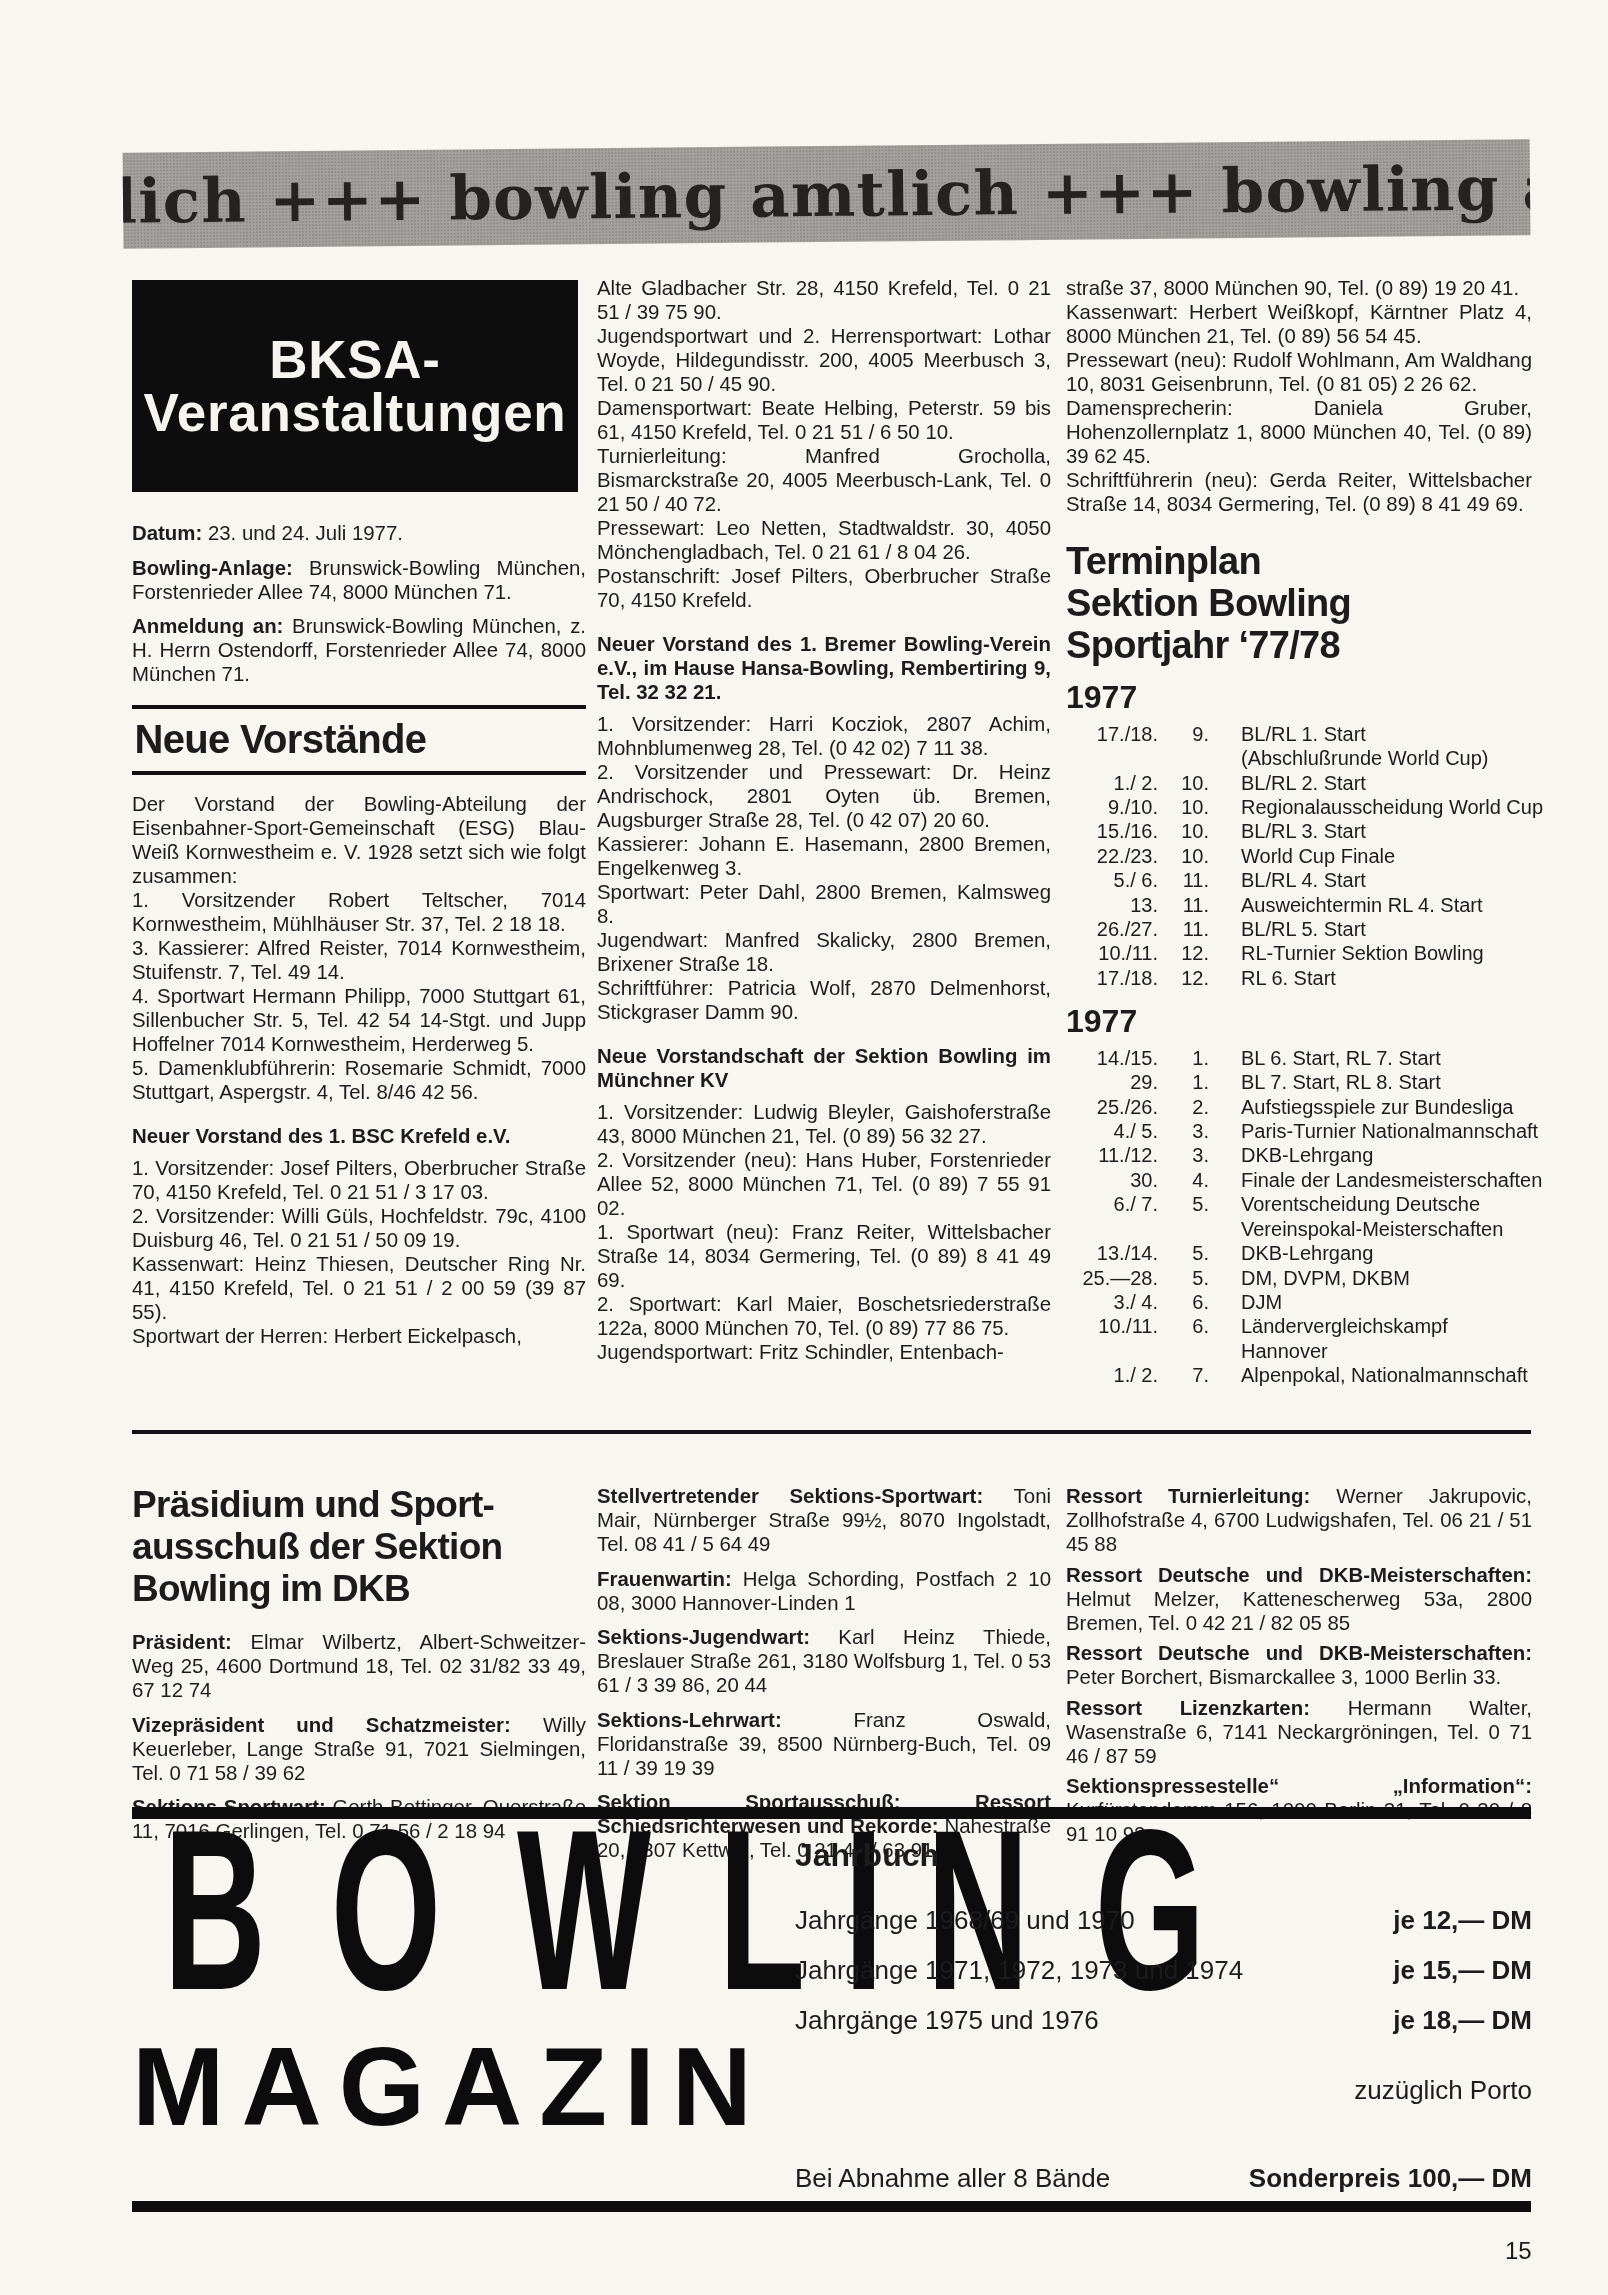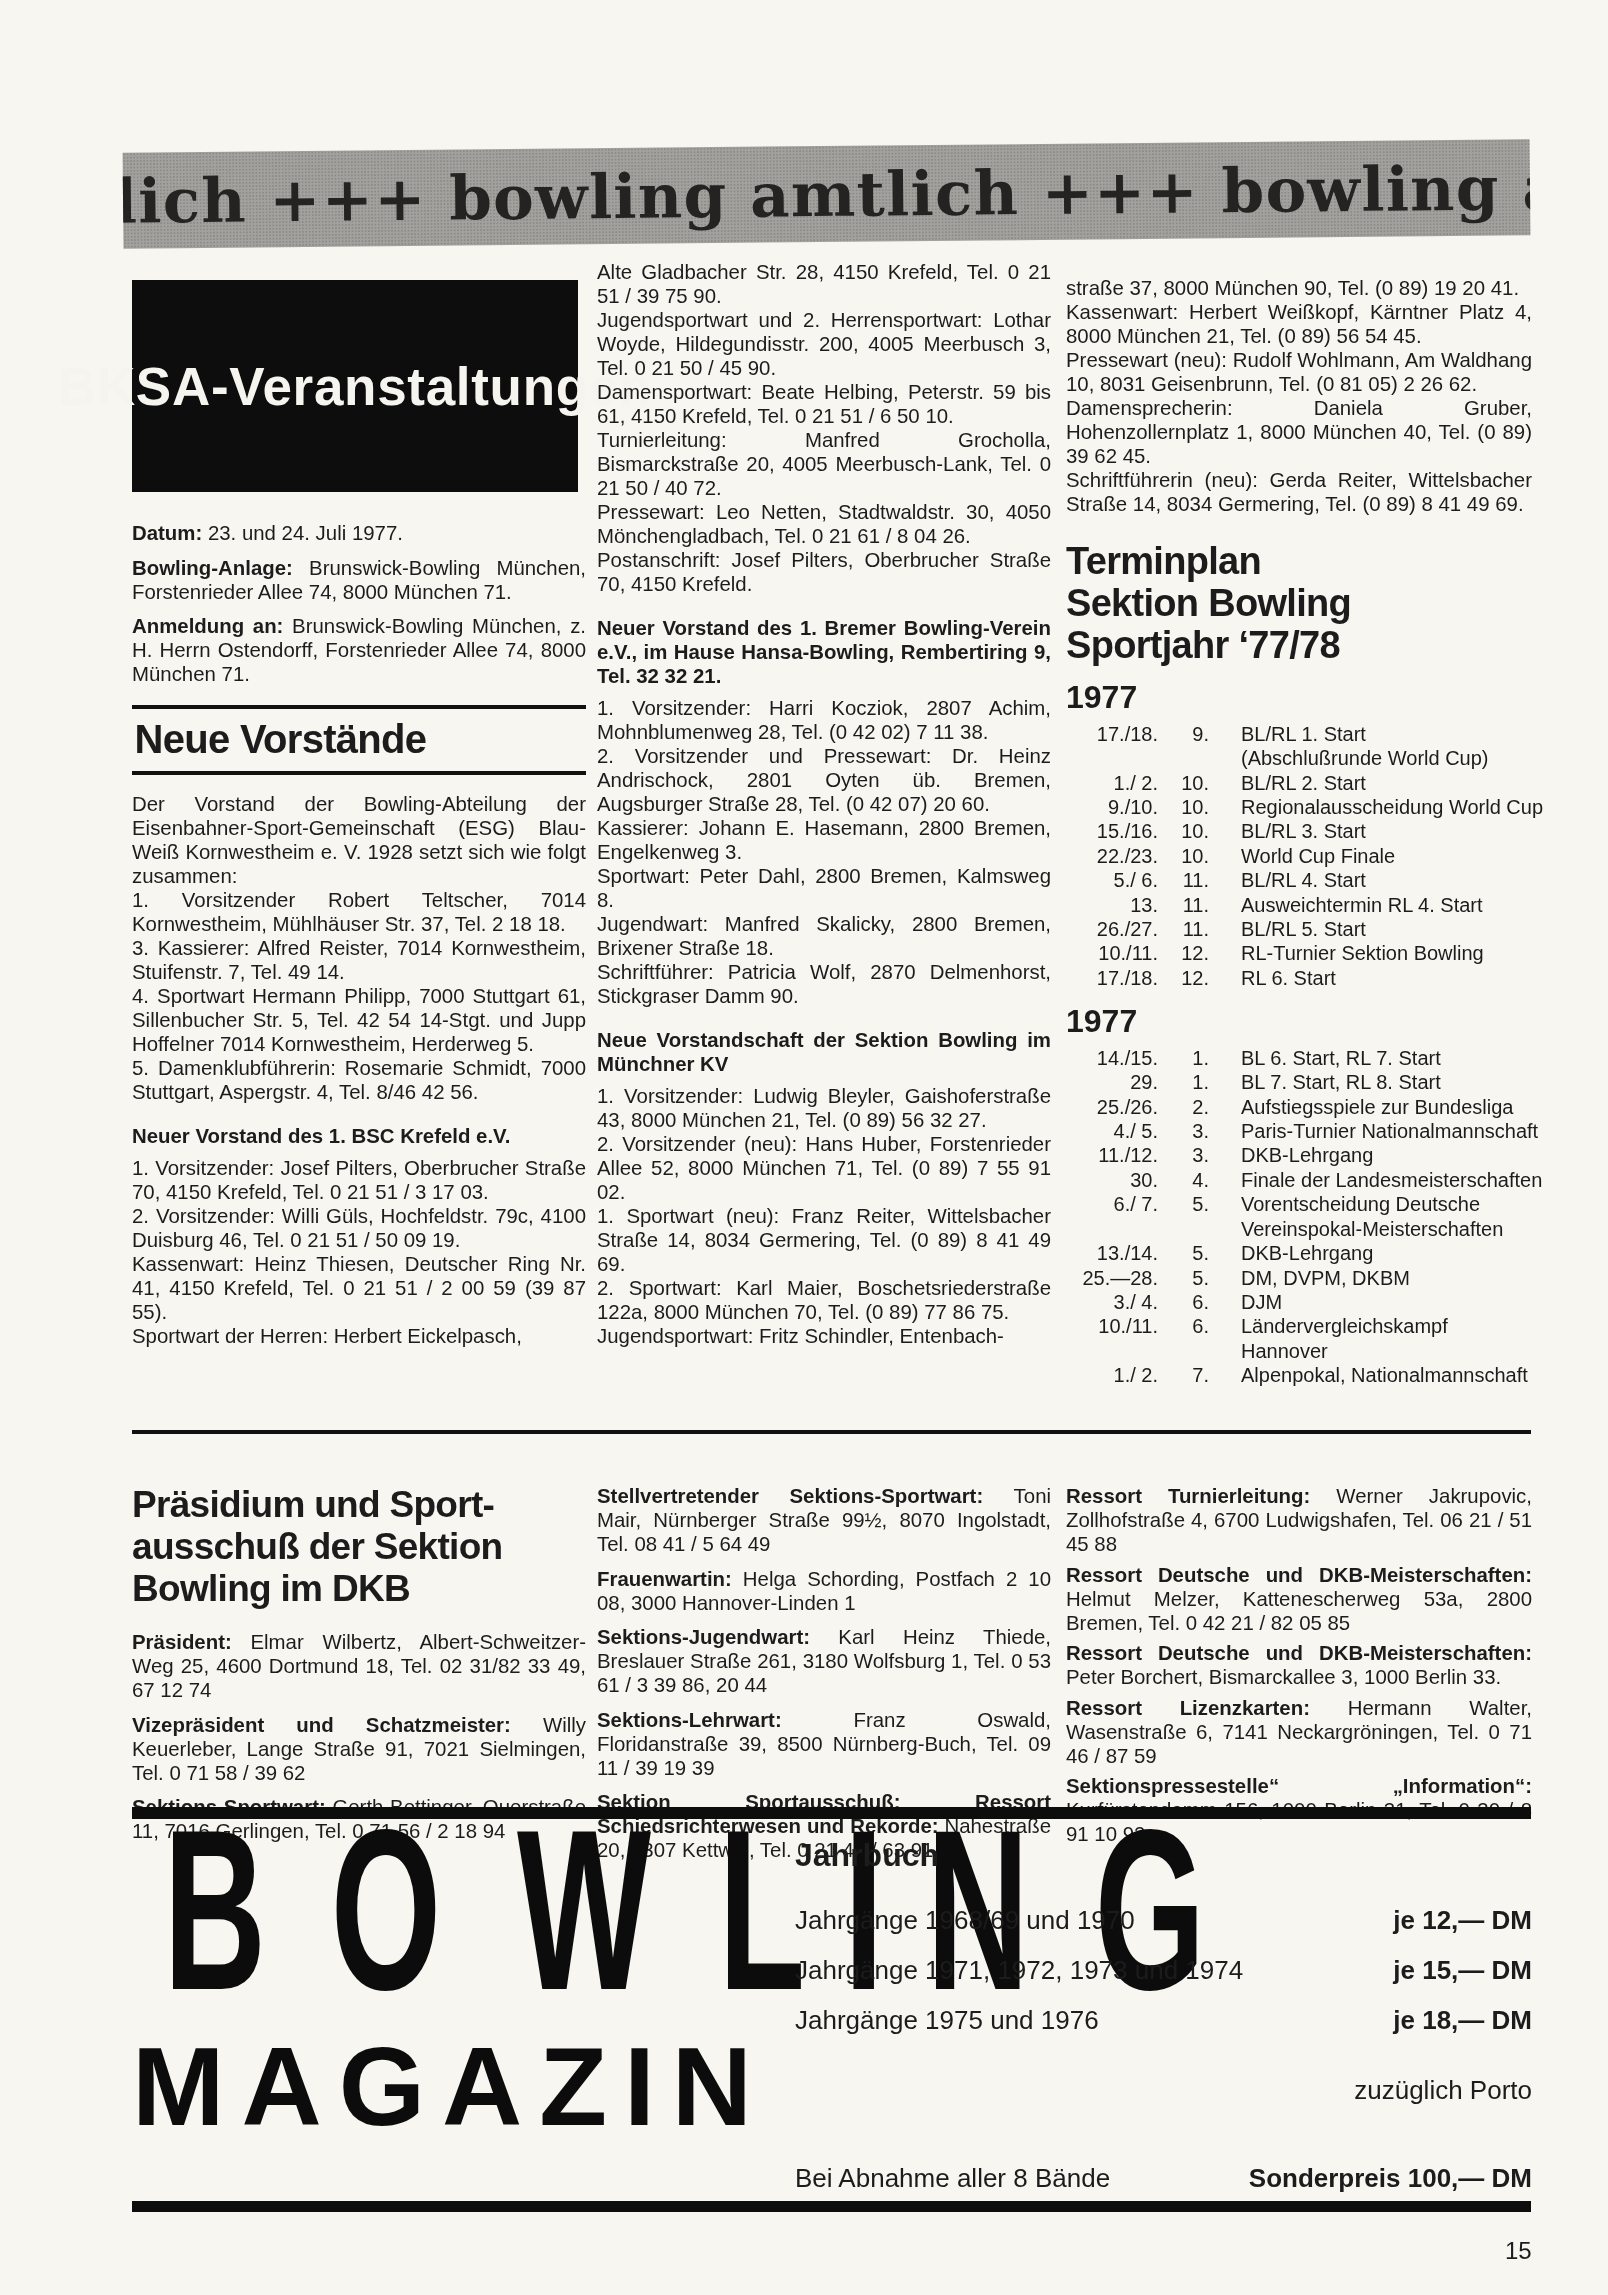--- a/index.html
+++ b/index.html
@@ -9,28 +9,28 @@
   .banner{position:absolute;left:123px;top:146px;width:1407px;height:96px;
           background-color:#a3a19d;
           background-image:radial-gradient(#8b8a86 0.7px, transparent 0.9px);
           background-size:3.3px 3.3px;
           transform:rotate(-0.55deg);display:flex;align-items:center;overflow:hidden;}
   .banner span{font-family:"DejaVu Serif",serif;font-weight:bold;font-size:61px;color:#242322;
           white-space:nowrap;margin-left:-9.2px;letter-spacing:1.3px;}
   
   .col{position:absolute;font-size:20.4px;line-height:24px;}
   .col1{left:132px;top:280px;width:454px;}
-  .col2{left:597px;top:260px;width:454px;}
+  .col2{left:597px;top:276px;width:454px;}
   .col3{left:1066px;top:276px;width:466px;}
   .blk{margin:0;text-align:justify;}
   .blk b::after{content:" ";}
   .blk.gap{margin-top:10.6px;}
   .blk.hd{font-weight:bold;margin-top:20px;margin-bottom:8px;}
   
-  .bksa{width:446px;height:212px;background:#0d0d0d;color:#f5f4ef;display:flex;
+  .bksa{width:446px;height:212px;background:#0d0d0d;color:#f5f4ef;display:flex;flex-direction:column;
         justify-content:center;align-items:center;margin-bottom:29px;}
   .bksa .l1,.bksa .l2{font-weight:bold;font-size:53px;line-height:53px;letter-spacing:0.7px;}
   
   .rule{height:4px;background:#111;margin:0;}
   .headline{font-size:40px;line-height:40px;font-weight:bold;margin:10.6px 0 12px 2.6px;letter-spacing:-0.7px;}
   .hl-wrap{margin-top:18.5px;margin-bottom:17px;}
   
   .tp-head{font-weight:bold;font-size:38px;line-height:42px;margin:24px 0 12px 0;letter-spacing:-0.7px;}
   .tp-year{font-weight:bold;font-size:32px;line-height:32px;margin:14.5px 0 9.2px 0;}
   .tp-row{display:grid;grid-template-columns:92px 51px 1fr;font-size:20px;line-height:24.4px;}

